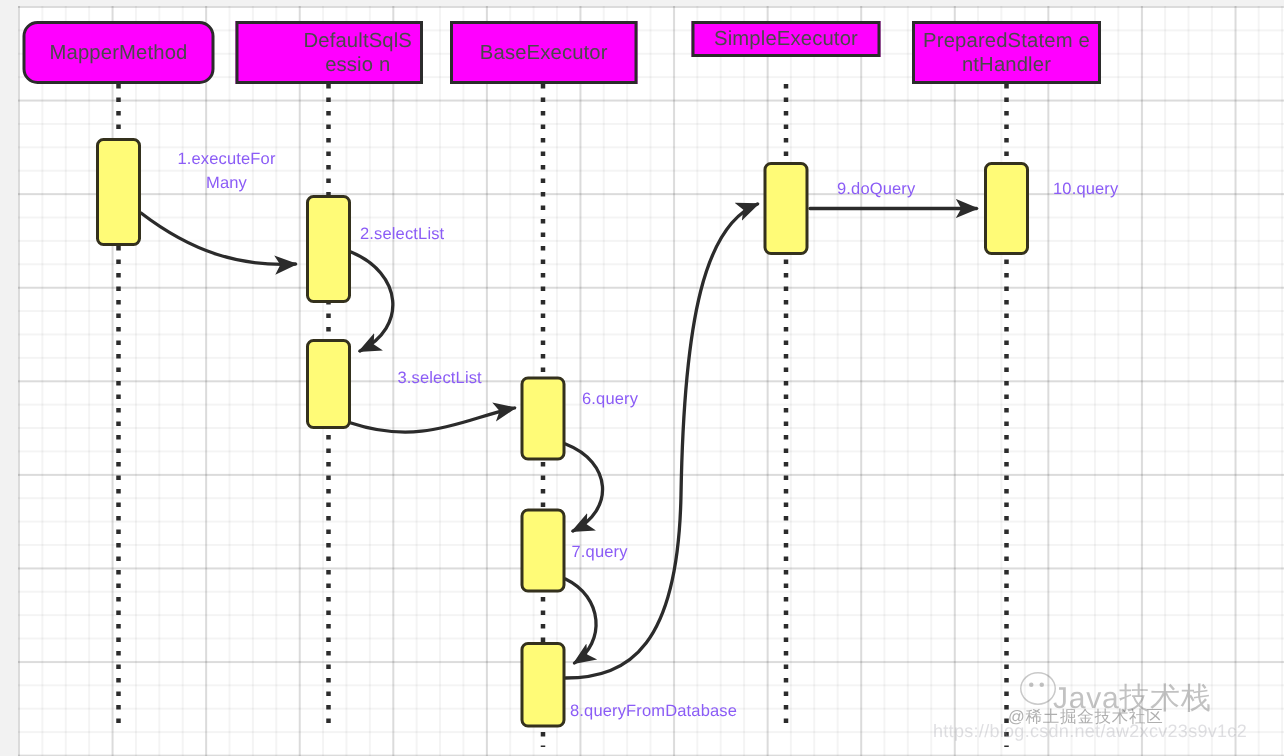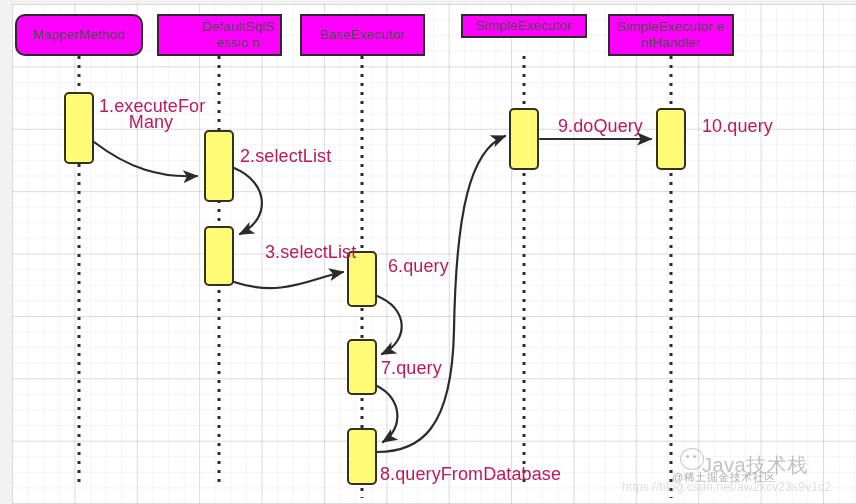--- a/index.html
+++ b/index.html
@@ -65,22 +65,22 @@
   .activation {
     position: absolute;
     box-sizing: border-box;
     background: #fffb77;
     border: 2px solid #34311d;
     border-radius: 5px;
   }
   
   .msg-label {
     position: absolute;
-    color: #be185d;
-    font-size: 18px;
+    color: #8b5cf6;
+    font-size: 11px;
     line-height: 16px;
     white-space: pre-line;
     letter-spacing: 0.1px;
   }
   
   .wm-juejin {
     position: absolute;
     color: rgba(110,110,110,0.55);
     font-size: 11px;
     letter-spacing: 0.5px;
@@ -168,21 +168,21 @@
 
   <div class="participant" style="left:300px; top:14px; width:125px; height:42px;">
     <span>BaseExecutor</span>
   </div>
 
   <div class="participant" style="left:461px; top:14px; width:126px; height:24px;">
     <span>SimpleExecutor</span>
   </div>
 
   <div class="participant" style="left:608px; top:14px; width:126px; height:42px;">
-    <span>SimpleExecutor
+    <span>PreparedStatem
 entHandler</span>
   </div>
 
   <div class="activation" style="left:64px;  top:92px;  width:30px; height:72px;"></div>
   <div class="activation" style="left:204px; top:130px; width:30px; height:72px;"></div>
   <div class="activation" style="left:204px; top:226px; width:30px; height:60px;"></div>
   <div class="activation" style="left:347px; top:251px; width:30px; height:56px;"></div>
   <div class="activation" style="left:347px; top:339px; width:30px; height:56px;"></div>
   <div class="activation" style="left:347px; top:428px; width:30px; height:57px;"></div>
   <div class="activation" style="left:509px; top:108px; width:30px; height:62px;"></div>

